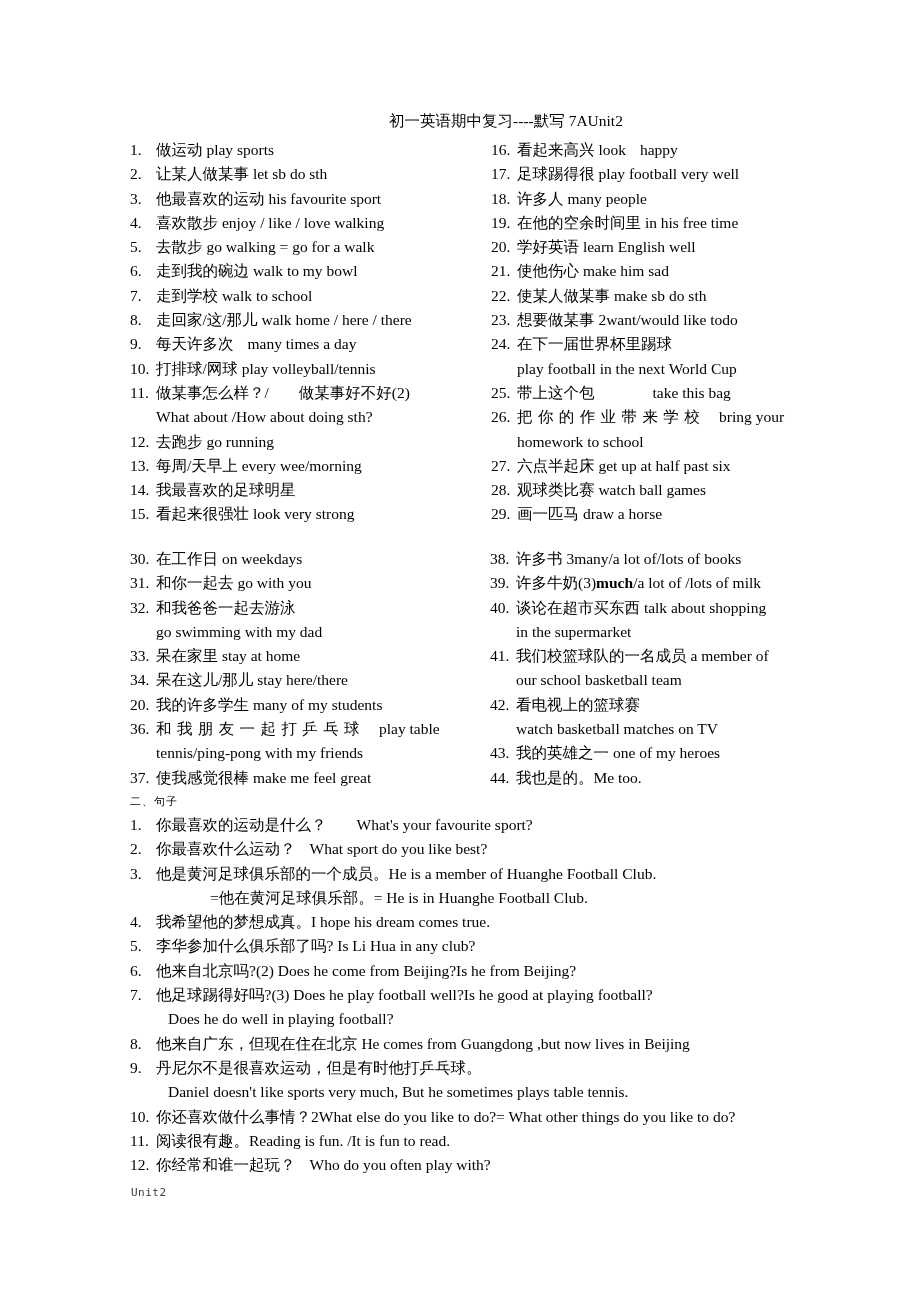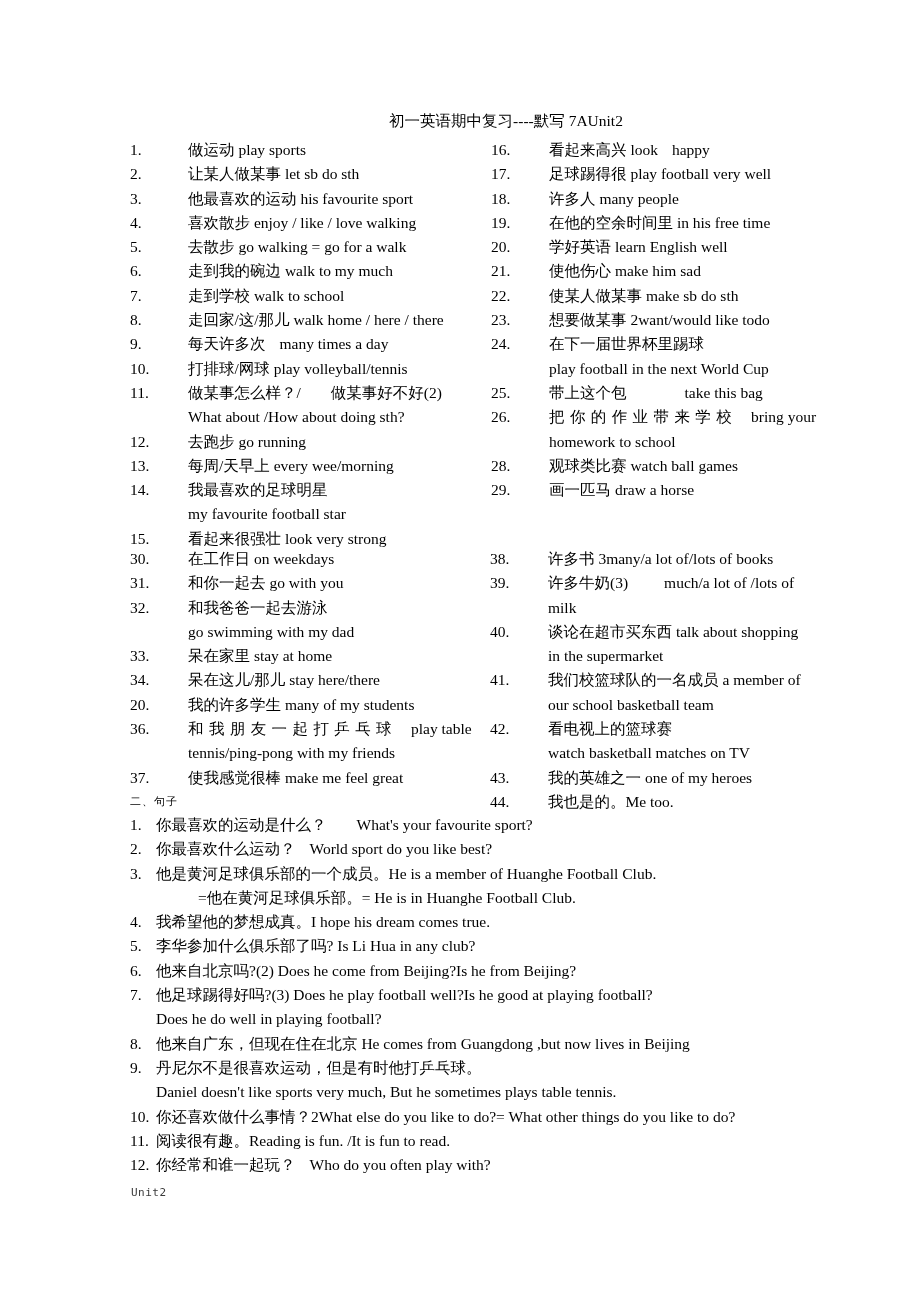--- a/index.html
+++ b/index.html
@@ -53,38 +53,37 @@
     line-height: 24.3px;
   }
   .entry .num {
     flex: 0 0 auto;
     min-width: 26px;
     text-align: left;
     white-space: nowrap;
   }
   .entry .body {
     flex: 1 1 auto;
-    margin-left: 32px;
   }
   .entry .cn {
     font-size: 15.5px;
   }
   .entry .cont {
     display: block;
     font-size: 15.5px;
     line-height: 24.3px;
   }
   .just .cn {
     letter-spacing: 5.4px;
   }
   .gapsm { display: inline-block; width: 14px; }
   .gapmd { display: inline-block; width: 30px; }
   .gaplg { display: inline-block; width: 58px; }
   .tight { letter-spacing: 0; }
-  b { font-weight: normal; padding-left: 36px; }
+  b { font-weight: bold; }
 
   
   .section-heading {
     position: absolute;
     left: 130px;
     top: 789px;
     font-size: 11px;
     line-height: 24.3px;
     letter-spacing: 1px;
   }
@@ -101,21 +100,21 @@
     align-items: flex-start;
     font-size: 15.5px;
     line-height: 24.3px;
   }
   .sent .num {
     flex: 0 0 auto;
     min-width: 26px;
     white-space: nowrap;
   }
   .sent .body { flex: 1 1 auto; }
-  .sent .cont { display: block; }
+  .sent .cont { display: block; margin-left: 12px; }
   .sent .cont.ind { padding-left: 42px; }
 
   
   .footer {
     position: absolute;
     left: 131px;
     top: 1186px;
     font-family: "DejaVu Sans Mono", "Liberation Mono", monospace;
     font-size: 11px;
     line-height: 14px;
@@ -146,21 +145,21 @@
       <div class="entry">
         <span class="num">4.</span>
         <span class="body"><span><span class="cn">喜欢散步 enjoy / like / love walking</span></span></span>
       </div>
       <div class="entry">
         <span class="num">5.</span>
         <span class="body"><span><span class="cn">去散步 go walking = go for a walk</span></span></span>
       </div>
       <div class="entry">
         <span class="num">6.</span>
-        <span class="body"><span><span class="cn">走到我的碗边 walk to my much</span></span></span>
+        <span class="body"><span><span class="cn">走到我的碗边 walk to my bowl</span></span></span>
       </div>
       <div class="entry">
         <span class="num">7.</span>
         <span class="body"><span><span class="cn">走到学校 walk to school</span></span></span>
       </div>
       <div class="entry">
         <span class="num">8.</span>
         <span class="body"><span><span class="cn">走回家/这/那儿 walk home / here / there</span></span></span>
       </div>
       <div class="entry">
@@ -178,21 +177,21 @@
       <div class="entry">
         <span class="num">12.</span>
         <span class="body"><span><span class="cn">去跑步 go running</span></span></span>
       </div>
       <div class="entry">
         <span class="num">13.</span>
         <span class="body"><span><span class="cn">每周/天早上 every wee/morning</span></span></span>
       </div>
       <div class="entry">
         <span class="num">14.</span>
-        <span class="body"><span><span class="cn">我最喜欢的足球明星</span></span><span class="cont">my favourite football star</span></span>
+        <span class="body"><span><span class="cn">我最喜欢的足球明星</span></span></span>
       </div>
       <div class="entry">
         <span class="num">15.</span>
         <span class="body"><span><span class="cn">看起来很强壮 look very strong</span></span></span>
       </div>
     </div>
   <div class="colzone" id="zone-a-right">
       <div class="entry">
         <span class="num">16.</span>
         <span class="body"><span><span class="cn">看起来高兴 look</span><span class="gapsm"></span><span class="tight">happy</span></span></span>
@@ -231,20 +230,24 @@
       </div>
       <div class="entry">
         <span class="num">25.</span>
         <span class="body"><span><span class="cn">带上这个包</span><span class="gaplg"></span><span class="tight">take this bag</span></span></span>
       </div>
       <div class="entry just">
         <span class="num">26.</span>
         <span class="body"><span><span class="cn">把你的作业带来学校</span><span class="gapsm"></span><span class="tight">bring  your</span></span><span class="cont">homework to school</span></span>
       </div>
       <div class="entry">
+        <span class="num">27.</span>
+        <span class="body"><span><span class="cn">六点半起床 get up at half past six</span></span></span>
+      </div>
+      <div class="entry">
         <span class="num">28.</span>
         <span class="body"><span><span class="cn">观球类比赛 watch ball games</span></span></span>
       </div>
       <div class="entry">
         <span class="num">29.</span>
         <span class="body"><span><span class="cn">画一匹马 draw a horse</span></span></span>
       </div>
     </div>
   <div class="colzone" id="zone-b-left">
       <div class="entry">
@@ -313,21 +316,21 @@
 
   <div class="section-heading">二、句子</div>
 
   <div id="sentences">
       <div class="sent">
         <span class="num">1.</span>
         <span class="body"><span><span class="cn">你最喜欢的运动是什么？</span><span class="gapmd"></span><span class="tight">What's your favourite sport?</span></span></span>
       </div>
       <div class="sent">
         <span class="num">2.</span>
-        <span class="body"><span><span class="cn">你最喜欢什么运动？</span><span class="gapsm"></span><span class="tight">World sport do you like best?</span></span></span>
+        <span class="body"><span><span class="cn">你最喜欢什么运动？</span><span class="gapsm"></span><span class="tight">What sport do you like best?</span></span></span>
       </div>
       <div class="sent">
         <span class="num">3.</span>
         <span class="body"><span><span class="cn">他是黄河足球俱乐部的一个成员。He is a member of Huanghe Football Club.</span></span><span class="cont ind">=他在黄河足球俱乐部。= He is in Huanghe Football Club.</span></span>
       </div>
       <div class="sent">
         <span class="num">4.</span>
         <span class="body"><span><span class="cn">我希望他的梦想成真。I hope his dream comes true.</span></span></span>
       </div>
       <div class="sent">

